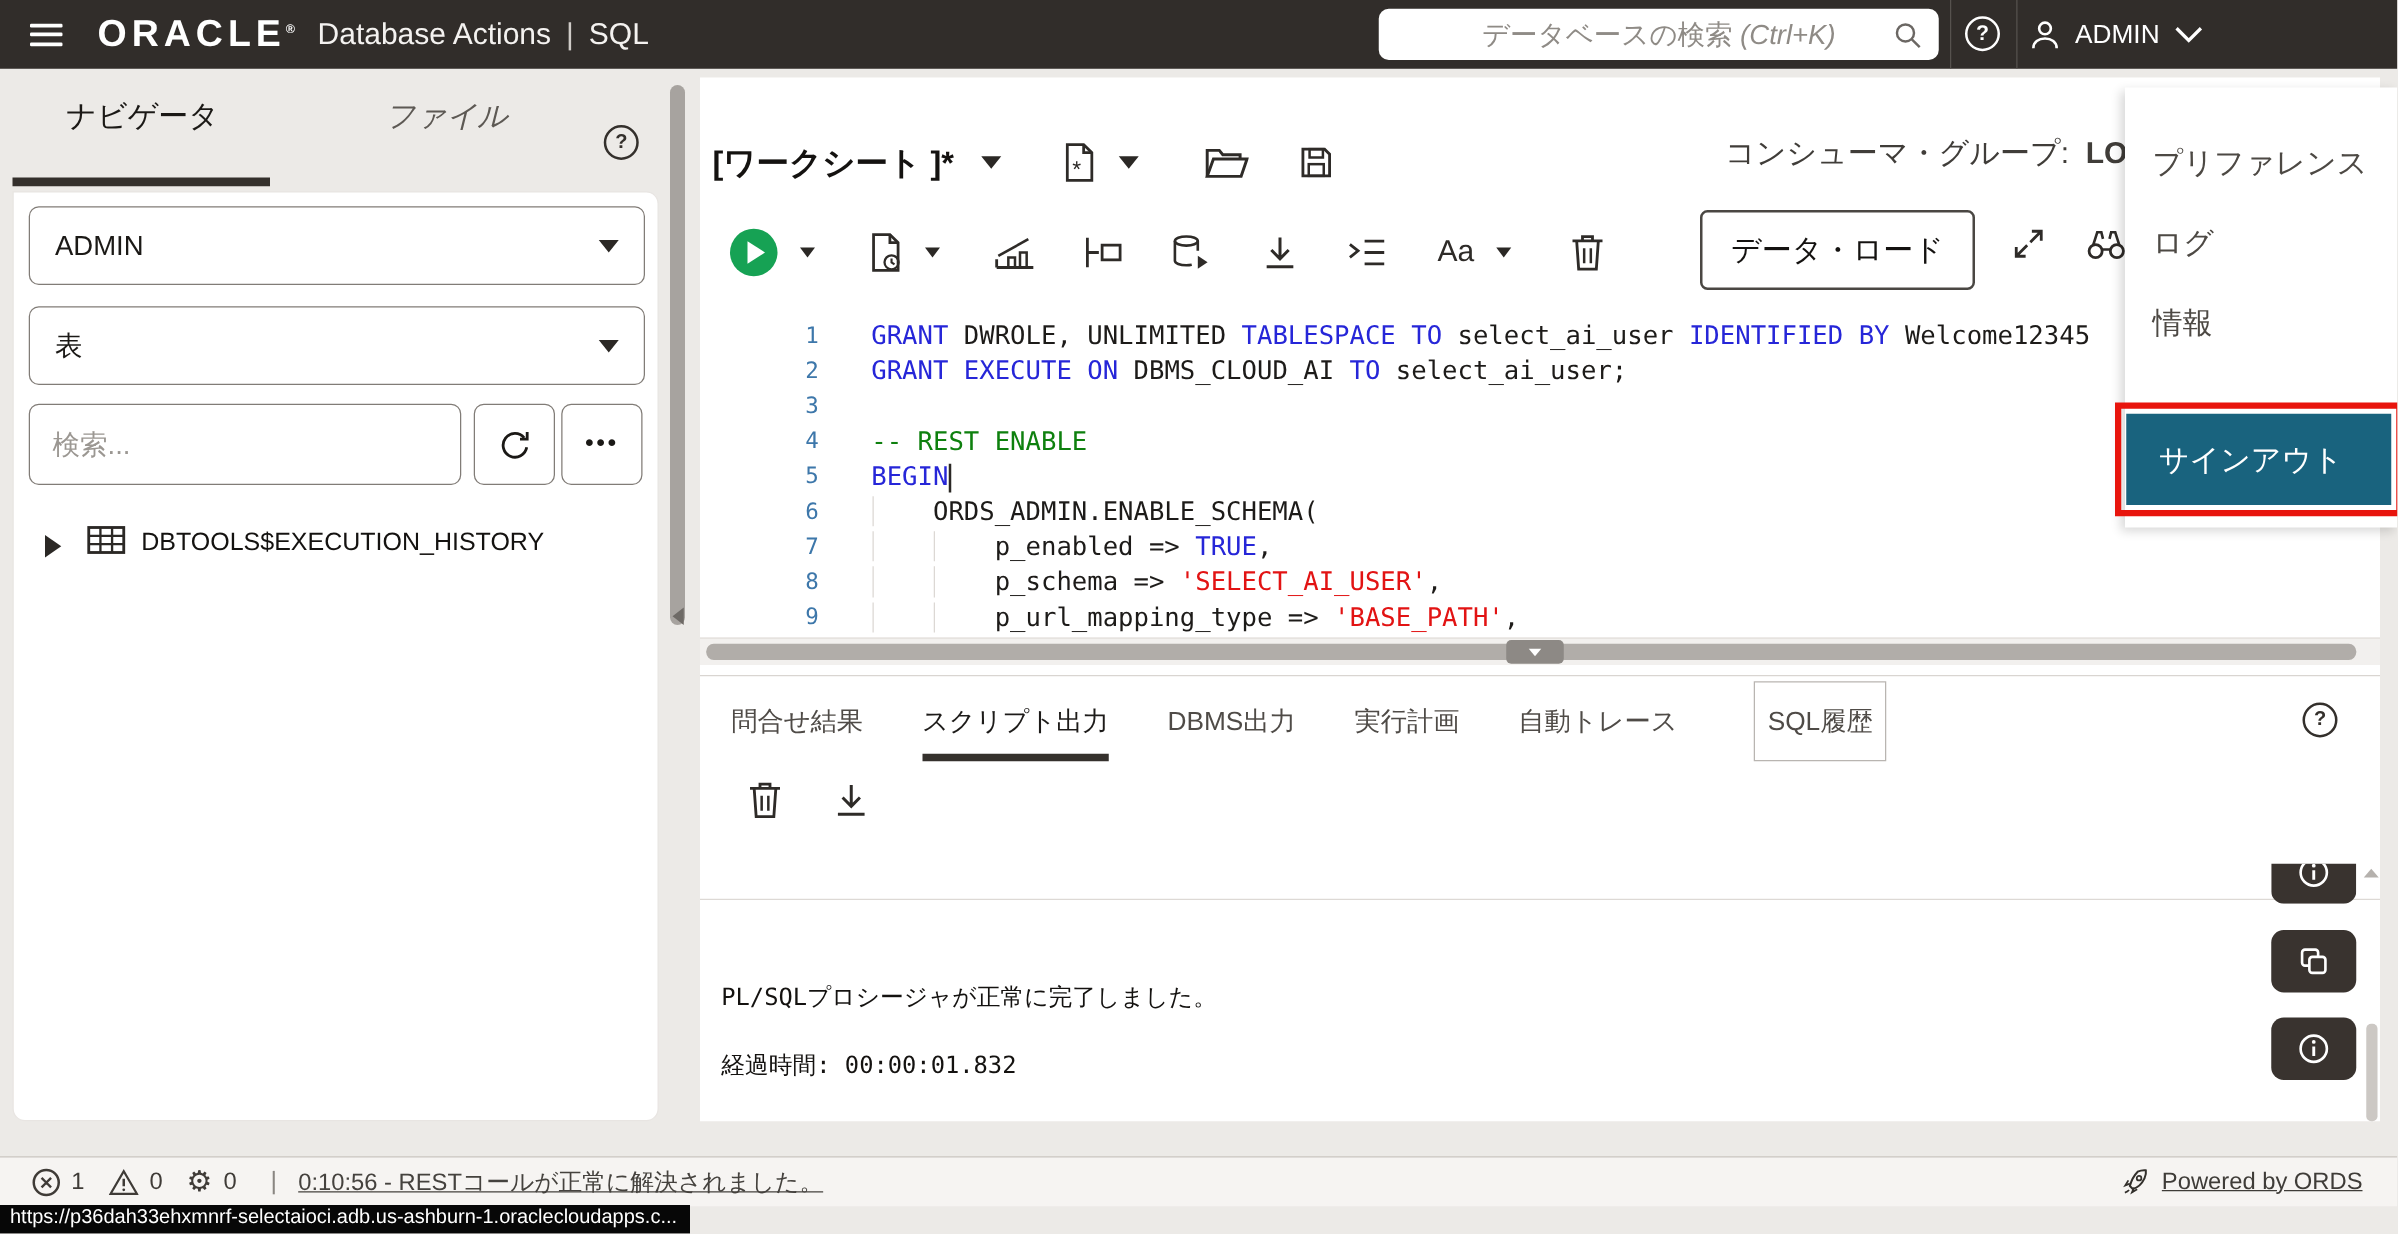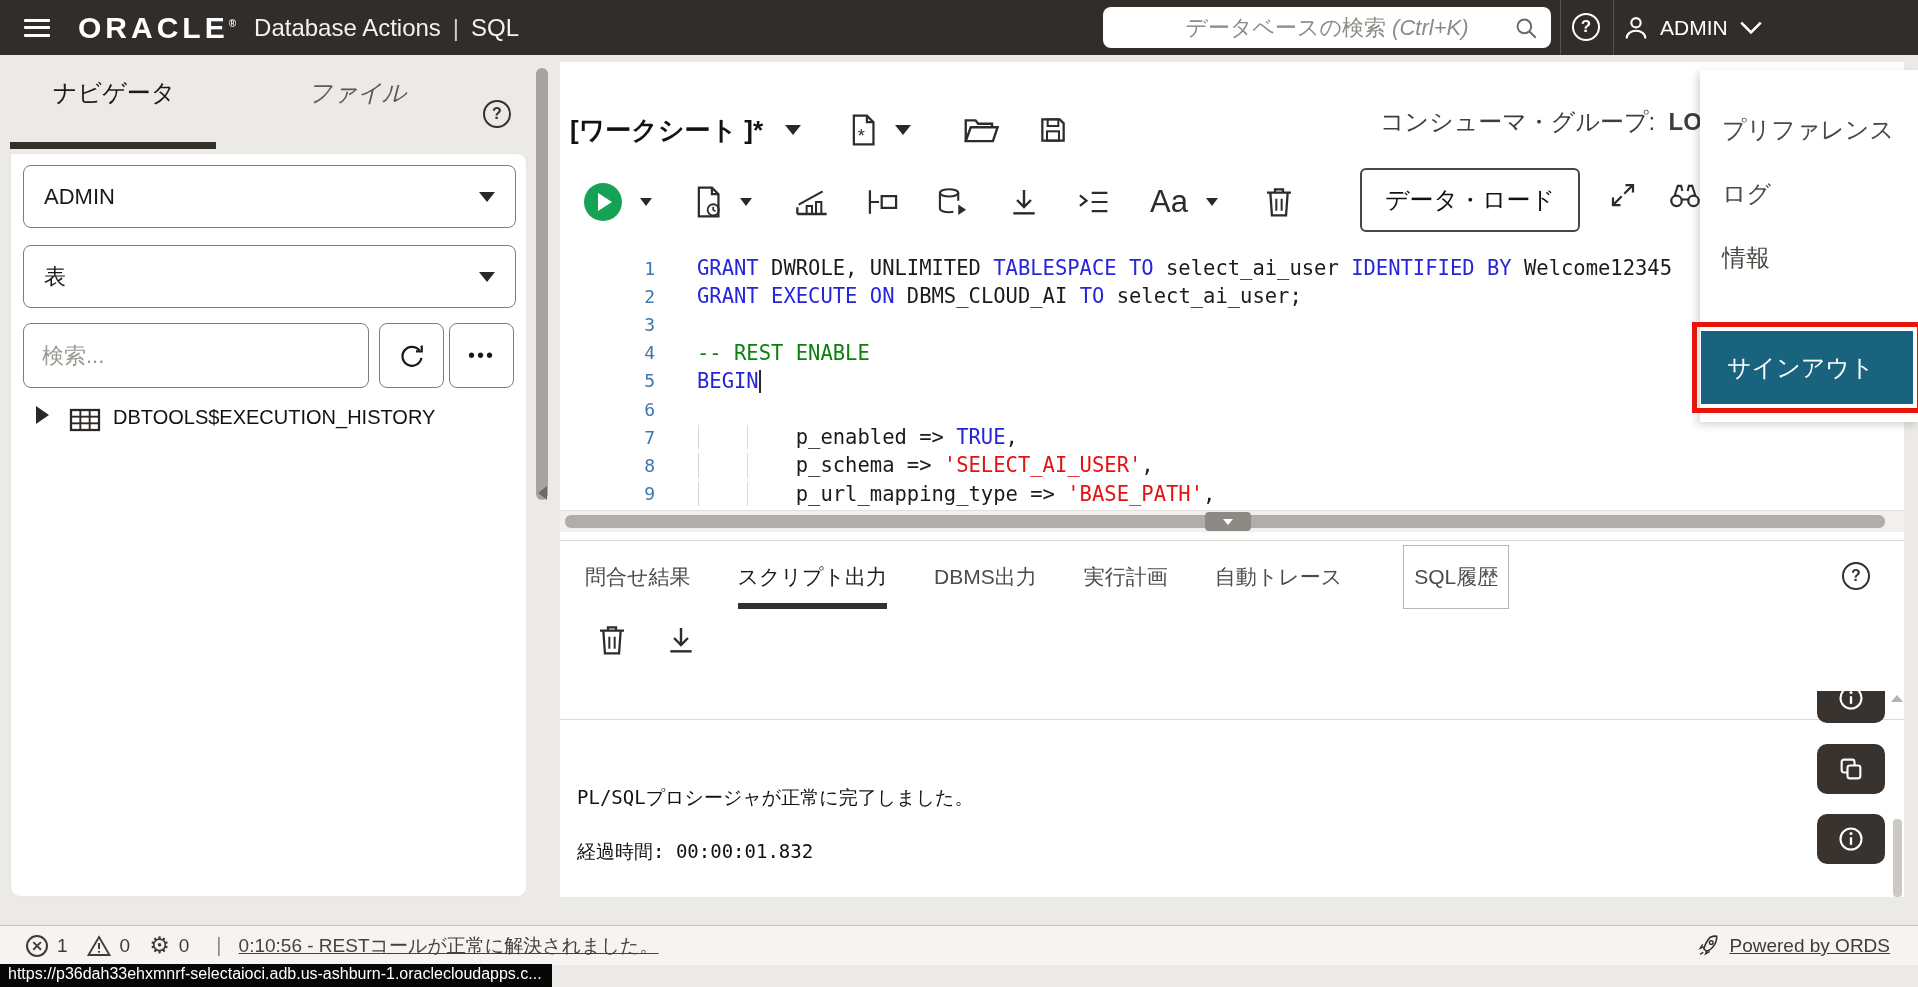--- a/index.html
+++ b/index.html
@@ -36,35 +36,35 @@
   .sel { position:absolute; left:12px; width:493px; height:63px; border:1px solid #817c77; border-radius:8px; background:#fff; display:flex; align-items:center; padding:0 20px; font-size:22px; color:#1b1916; cursor:pointer; }
   .sel .grow { flex:1; }
   .tri { width:0; height:0; border-left:8px solid transparent; border-right:8px solid transparent; border-top:10px solid #2b2825; }
   .tri.sm { border-left-width:6px; border-right-width:6px; border-top-width:8px; }
   .sch-sel { top:11px; }
   .typ-sel { top:91px; }
   .side-search { position:absolute; left:12px; top:169px; width:346px; height:65px; border:1px solid #817c77; border-radius:8px; padding:0 18px; font-size:22px; color:#9b9792; display:flex; align-items:center; cursor:text; }
   .sq-btn { position:absolute; top:169px; width:65px; height:65px; border:1px solid #817c77; border-radius:8px; background:#fff; display:flex; align-items:center; justify-content:center; cursor:pointer; }
   .refresh-btn { left:368px; }
   .more-btn { left:438px; font-size:20px; letter-spacing:2px; color:#1b1916; }
-  .tree-row { position:absolute; left:0; top:252px; width:593px; height:40px; display:flex; align-items:flex-start; cursor:pointer; }
+  .tree-row { position:absolute; left:0; top:252px; width:593px; height:40px; display:flex; align-items:flex-end; cursor:pointer; }
   .tw-arrow { margin-left:25px; width:0; height:0; border-top:9px solid transparent; border-bottom:9px solid transparent; border-left:13px solid #2b2825; }
   .tree-label { font-size:20px; color:#141210; margin-left:12px; }
   .splitter { position:absolute; left:536px; top:68px; width:12px; height:432px; background:#a7a39f; border-radius:6px; }
   .split-arrow { position:absolute; left:538px; top:486px; width:0; height:0; border-top:7px solid transparent; border-bottom:7px solid transparent; border-right:9px solid #6e6a66; }
 
   
   .worksheet { position:absolute; left:560px; top:62px; width:1344px; height:478px; background:#fff; }
   .ws-row1 { position:absolute; left:10px; top:38px; height:60px; display:flex; align-items:center; }
   .ws-title { font-size:26px; font-weight:bold; color:#141210; cursor:pointer; }
   .ws-row2 { position:absolute; left:24px; top:108px; height:64px; display:flex; align-items:center; }
   .play-btn { width:38px; height:38px; border-radius:50%; background:#16a254; display:flex; align-items:center; justify-content:center; cursor:pointer; }
   .play-btn i { width:0; height:0; border-top:9px solid transparent; border-bottom:9px solid transparent; border-left:14px solid #fff; margin-left:4px; }
   .icon-btn { cursor:pointer; display:flex; align-items:center; justify-content:center; }
-  .aa-label { font-size:31px; color:#2e2b28; cursor:pointer; }
+  .aa-label { font-size:24px; color:#2e2b28; cursor:pointer; }
   .consumer { position:absolute; left:820px; top:44px; width:360px; overflow:hidden; white-space:nowrap; font-size:24px; color:#403d39; }
   .dload-btn { position:absolute; left:800px; top:106px; width:220px; height:64px; border:2px solid #4a4743; border-radius:6px; background:#fff; font-size:24px; font-weight:normal; color:#141210; display:flex; align-items:center; justify-content:center; cursor:pointer; }
   .ws-expand { position:absolute; left:1048px; top:118px; }
   .ws-binoc { position:absolute; left:1108px; top:118px; }
 
   
   .editor { position:absolute; left:0px; top:192px; width:1344px; height:256px; }
   .cline { display:flex; height:28.2px; align-items:center; }
   .lnum { width:95px; text-align:right; font-family:"DejaVu Sans Mono", monospace; font-size:18px; color:#3d77aa; flex:none; }
   .ccode { position:relative; margin-left:42px; font-family:"DejaVu Sans Mono", monospace; font-size:20.5px; white-space:pre; height:28.2px; line-height:28.2px; }
@@ -319,20 +319,21 @@
         <div class="cline">
           <span class="lnum">4</span>
           <span class="ccode"><span class="tk-cm">-- REST ENABLE</span></span>
         </div>
         <div class="cline">
           <span class="lnum">5</span>
           <span class="ccode"><span class="tk-kw">BEGIN</span><i class="caret"></i></span>
         </div>
         <div class="cline">
           <span class="lnum">6</span>
+          <span class="ccode"><i class="iguide" style="left: 1px;"></i><span class="tk-pl">    ORDS_ADMIN.ENABLE_SCHEMA(</span></span>
         </div>
         <div class="cline">
           <span class="lnum">7</span>
           <span class="ccode"><i class="iguide" style="left: 1px;"></i><i class="iguide" style="left: 50.36px;"></i><span class="tk-pl">        p_enabled =&gt; </span><span class="tk-kw">TRUE</span><span class="tk-pl">,</span></span>
         </div>
         <div class="cline">
           <span class="lnum">8</span>
           <span class="ccode"><i class="iguide" style="left: 1px;"></i><i class="iguide" style="left: 50.36px;"></i><span class="tk-pl">        p_schema =&gt; </span><span class="tk-str">'SELECT_AI_USER'</span><span class="tk-pl">,</span></span>
         </div>
         <div class="cline">

